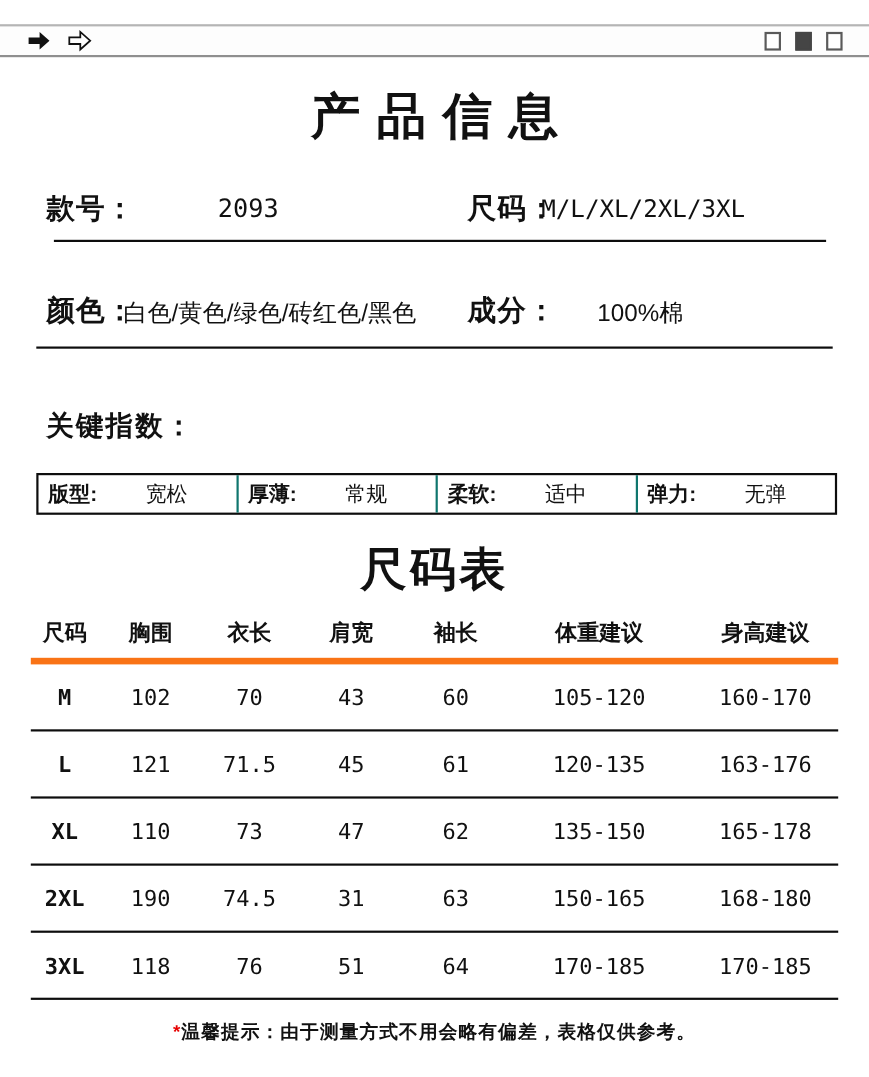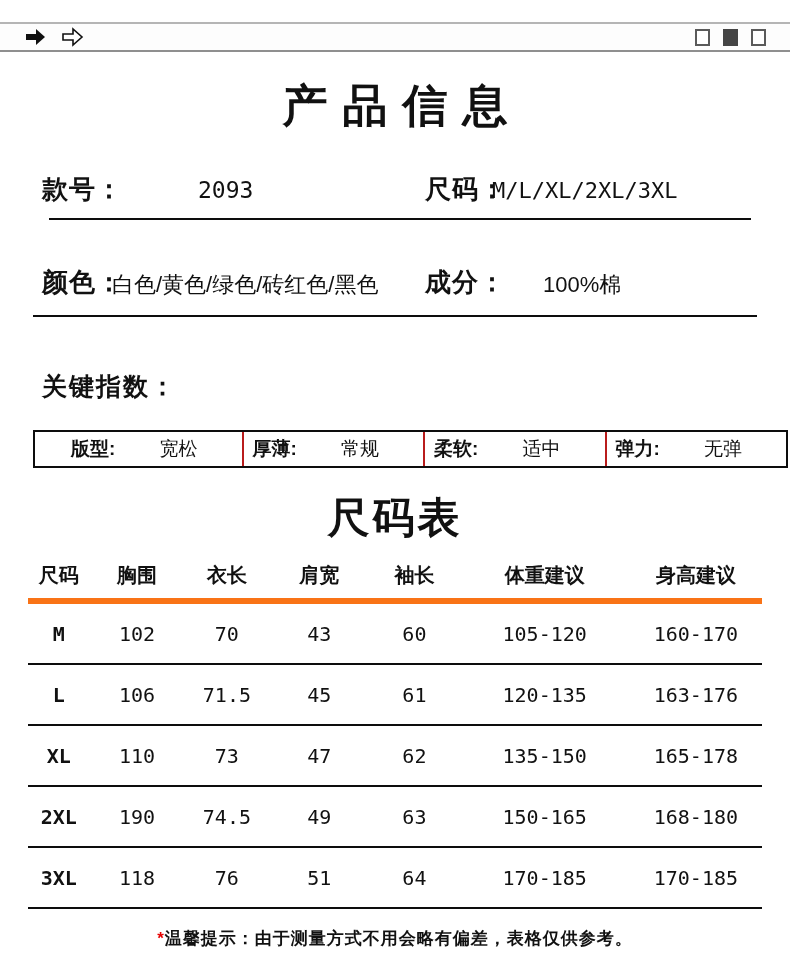--- a/index.html
+++ b/index.html
@@ -35,23 +35,23 @@
   }
   
   .abs{position:absolute;white-space:nowrap;}
   .lbl{font-weight:bold;font-size:26px;letter-spacing:1px;}
   .val{font-size:22px;}
   .num{font-family:"DejaVu Sans Mono","Liberation Mono",monospace;}
   .rule{position:absolute;height:2px;background:#0d0d0d;}
   
   .key-table{
     position:absolute;top:430px;left:33px;width:724px;height:34px;
-    border:2px solid #0d0d0d;display:flex;box-sizing:content-box;padding-left:27px;
+    border:2px solid #0d0d0d;display:flex;box-sizing:content-box;
   }
-  .key-cell{flex:1;display:flex;align-items:center;border-left:2px solid #b91c1c;min-width:0;}
+  .key-cell{flex:1;display:flex;align-items:center;border-left:2px solid #0f766e;min-width:0;}
   .key-cell:first-child{border-left:none;}
   .key-lbl{font-weight:bold;font-size:19px;margin-left:9px;}
   .key-val{font-size:19px;margin:15px auto;}
   
   .size-table{position:absolute;top:553px;left:28px;width:734px;}
   .srow{
     display:grid;
     grid-template-columns:8.4% 12.9% 11.6% 13.6% 12.3% 23.2% 18%;
     align-items:center;text-align:center;
   }
@@ -142,41 +142,41 @@
     <span class="c0">M</span>
     <span>102</span>
     <span>70</span>
     <span>43</span>
     <span>60</span>
     <span>105-120</span>
     <span>160-170</span>
   </div>
   <div class="srow data">
     <span class="c0">L</span>
-    <span>106</span>
+    <span>121</span>
     <span>71.5</span>
     <span>45</span>
     <span>61</span>
     <span>120-135</span>
     <span>163-176</span>
   </div>
   <div class="srow data">
     <span class="c0">XL</span>
     <span>110</span>
     <span>73</span>
     <span>47</span>
     <span>62</span>
     <span>135-150</span>
     <span>165-178</span>
   </div>
   <div class="srow data">
     <span class="c0">2XL</span>
     <span>190</span>
     <span>74.5</span>
-    <span>49</span>
+    <span>31</span>
     <span>63</span>
     <span>150-165</span>
     <span>168-180</span>
   </div>
   <div class="srow data">
     <span class="c0">3XL</span>
     <span>118</span>
     <span>76</span>
     <span>51</span>
     <span>64</span>

